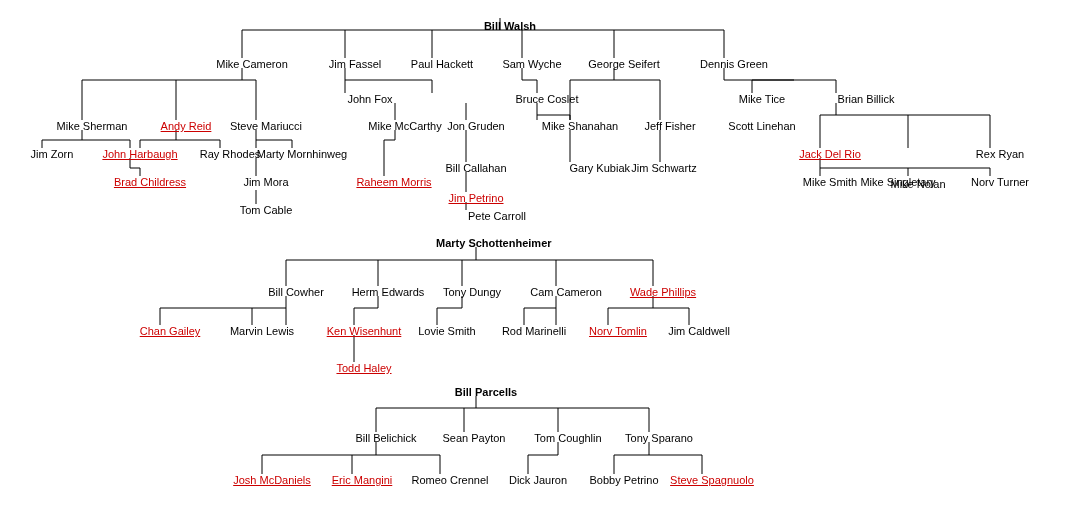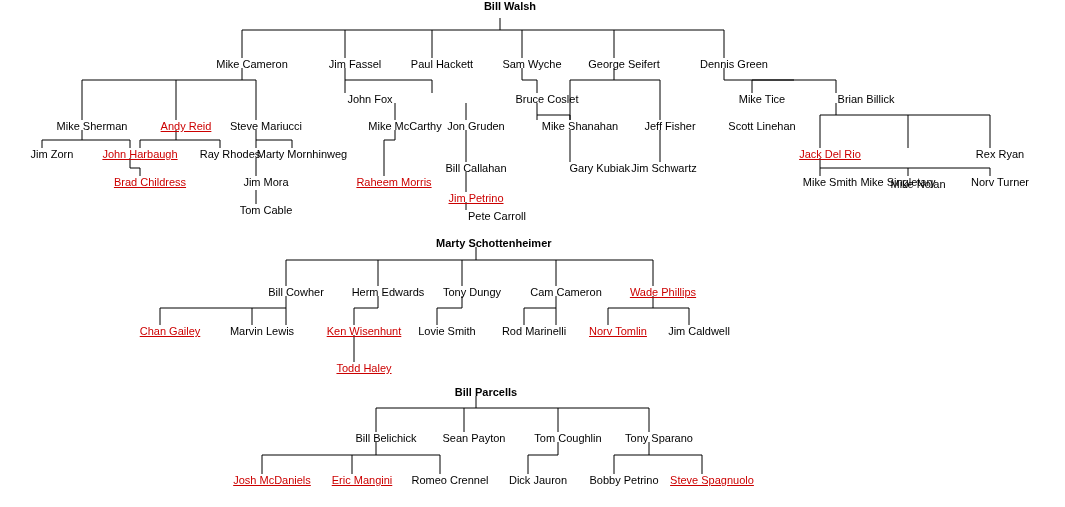--- a/index.html
+++ b/index.html
@@ -152,21 +152,21 @@
       <line x1="352" y1="455" x2="352" y2="474"></line>
       <line x1="440" y1="455" x2="440" y2="474"></line>
       <line x1="558" y1="442" x2="558" y2="455"></line>
       <line x1="528" y1="455" x2="558" y2="455"></line>
       <line x1="528" y1="455" x2="528" y2="474"></line>
       <line x1="649" y1="442" x2="649" y2="455"></line>
       <line x1="614" y1="455" x2="702" y2="455"></line>
       <line x1="614" y1="455" x2="614" y2="474"></line>
       <line x1="702" y1="455" x2="702" y2="474"></line>
     </svg>
-<div class="node" style="font-weight: bold; left: 460px; top: 0; width: 100px;">Bill Walsh</div>
+<div class="node" style="font-weight: bold; left: 460px; top: 20px; width: 100px;">Bill Walsh</div>
     <div class="node" style="left: 202px; top: 58px; width: 100px;">Mike Cameron</div>
     <div class="node" style="left: 305px; top: 58px; width: 100px;">Jim Fassel</div>
     <div class="node" style="left: 392px; top: 58px; width: 100px;">Paul Hackett</div>
     <div class="node" style="left: 482px; top: 58px; width: 100px;">Sam Wyche</div>
     <div class="node" style="left: 574px; top: 58px; width: 100px;">George Seifert</div>
     <div class="node" style="left: 684px; top: 58px; width: 100px;">Dennis Green</div>
     <div class="node" style="left: 320px; top: 93px; width: 100px;">John Fox</div>
     <div class="node" style="left: 497px; top: 93px; width: 100px;">Bruce Coslet</div>
     <div class="node" style="left: 712px; top: 93px; width: 100px;">Mike Tice</div>
     <div class="node" style="left: 816px; top: 93px; width: 100px;">Brian Billick</div>

